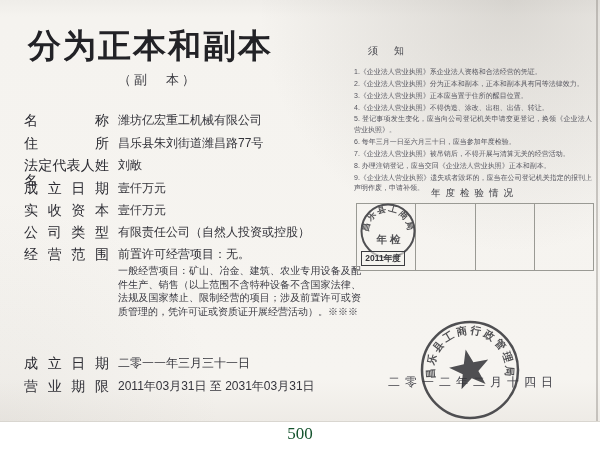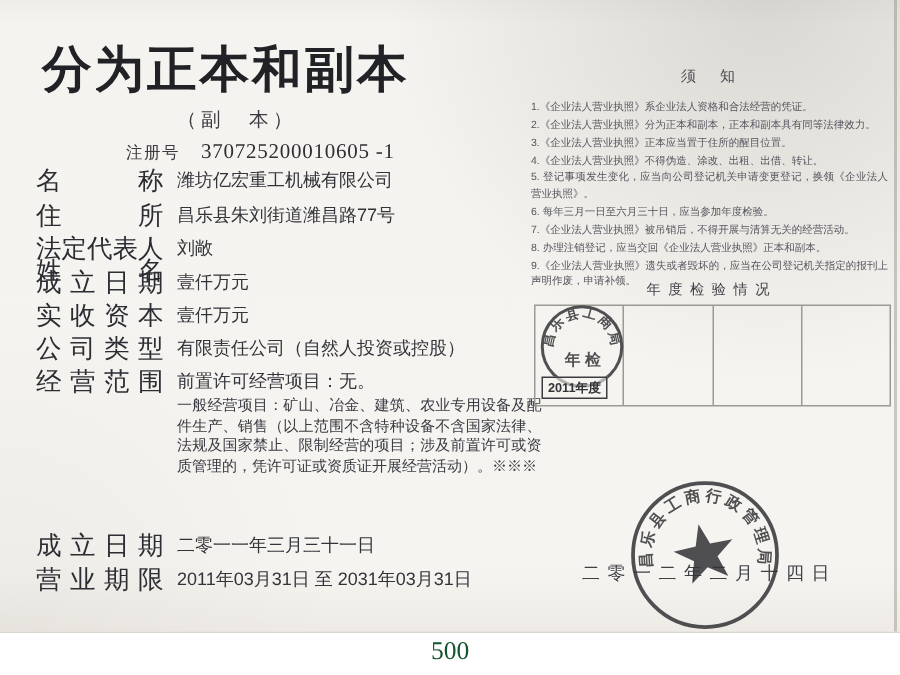--- a/index.html
+++ b/index.html
@@ -27,30 +27,30 @@
   }
   .doc-subtitle{
     position:absolute;left:118px;top:71px;
     font-size:13px;letter-spacing:3px;color:#3a3a40;
   }
   .regno-row{position:absolute;left:84px;top:94px;display:flex;align-items:baseline;}
   .regno-label{font-size:11px;color:#3a3a40;letter-spacing:1px;}
   .regno-value{margin-left:14px;font-size:14px;color:#2e2e34;font-family:"Liberation Serif",serif;letter-spacing:.5px;}
   .row{position:absolute;left:24px;display:flex;align-items:flex-start;}
   .lbl{
-    width:85px;flex:0 0 85px;font-size:17px;color:#2c2c33;
+    width:85px;flex:0 0 85px;font-size:14px;color:#2c2c33;
     text-align:justify;text-align-last:justify;line-height:15px;
   }
   .val{margin-left:9px;font-size:12px;color:#33333a;line-height:15px;white-space:nowrap;}
   .val-wrap{margin-left:9px;width:243px;}
   .scope-first{font-size:12px;color:#33333a;line-height:15px;}
   .scope-cont{font-size:10px;color:#3a3a42;line-height:13.6px;margin-top:2px;text-align:justify;}
   
   .notice-title{
-    position:absolute;left:352px;top:44px;width:240px;text-align:center;
+    position:absolute;left:352px;top:44px;width:240px;text-align:left;
     font-size:10px;letter-spacing:16px;text-indent:16px;color:#4a4a50;
   }
   .notice-list{position:absolute;left:354px;top:67px;width:238px;}
   .notice-item{font-size:7px;color:#55555e;line-height:1.55;margin-bottom:1px;text-align:justify;}
   .annual-title{
     position:absolute;left:352px;top:187px;width:240px;text-align:center;
     font-size:9.5px;letter-spacing:5px;text-indent:5px;color:#3f3f46;
   }
   .ann-table{
     position:absolute;left:356px;top:203px;width:236px;height:66px;
@@ -79,24 +79,20 @@
 </style>
 </head>
 <body>
 
 <div id="stage">
   <div id="scan">
 
     <div class="doc-title">分为正本和副本</div>
     <div class="doc-subtitle">（副　本）</div>
 
-    <div class="regno-row">
-      <span class="regno-label">注册号</span>
-      <span class="regno-value">370725200010605 -1</span>
-    </div>
 
     <div class="row" style="top:113px;">
       <div class="lbl">名称</div>
       <div class="val">潍坊亿宏重工机械有限公司</div>
     </div>
     <div class="row" style="top:136px;">
       <div class="lbl">住所</div>
       <div class="val">昌乐县朱刘街道潍昌路77号</div>
     </div>
     <div class="row" style="top:158px;">

